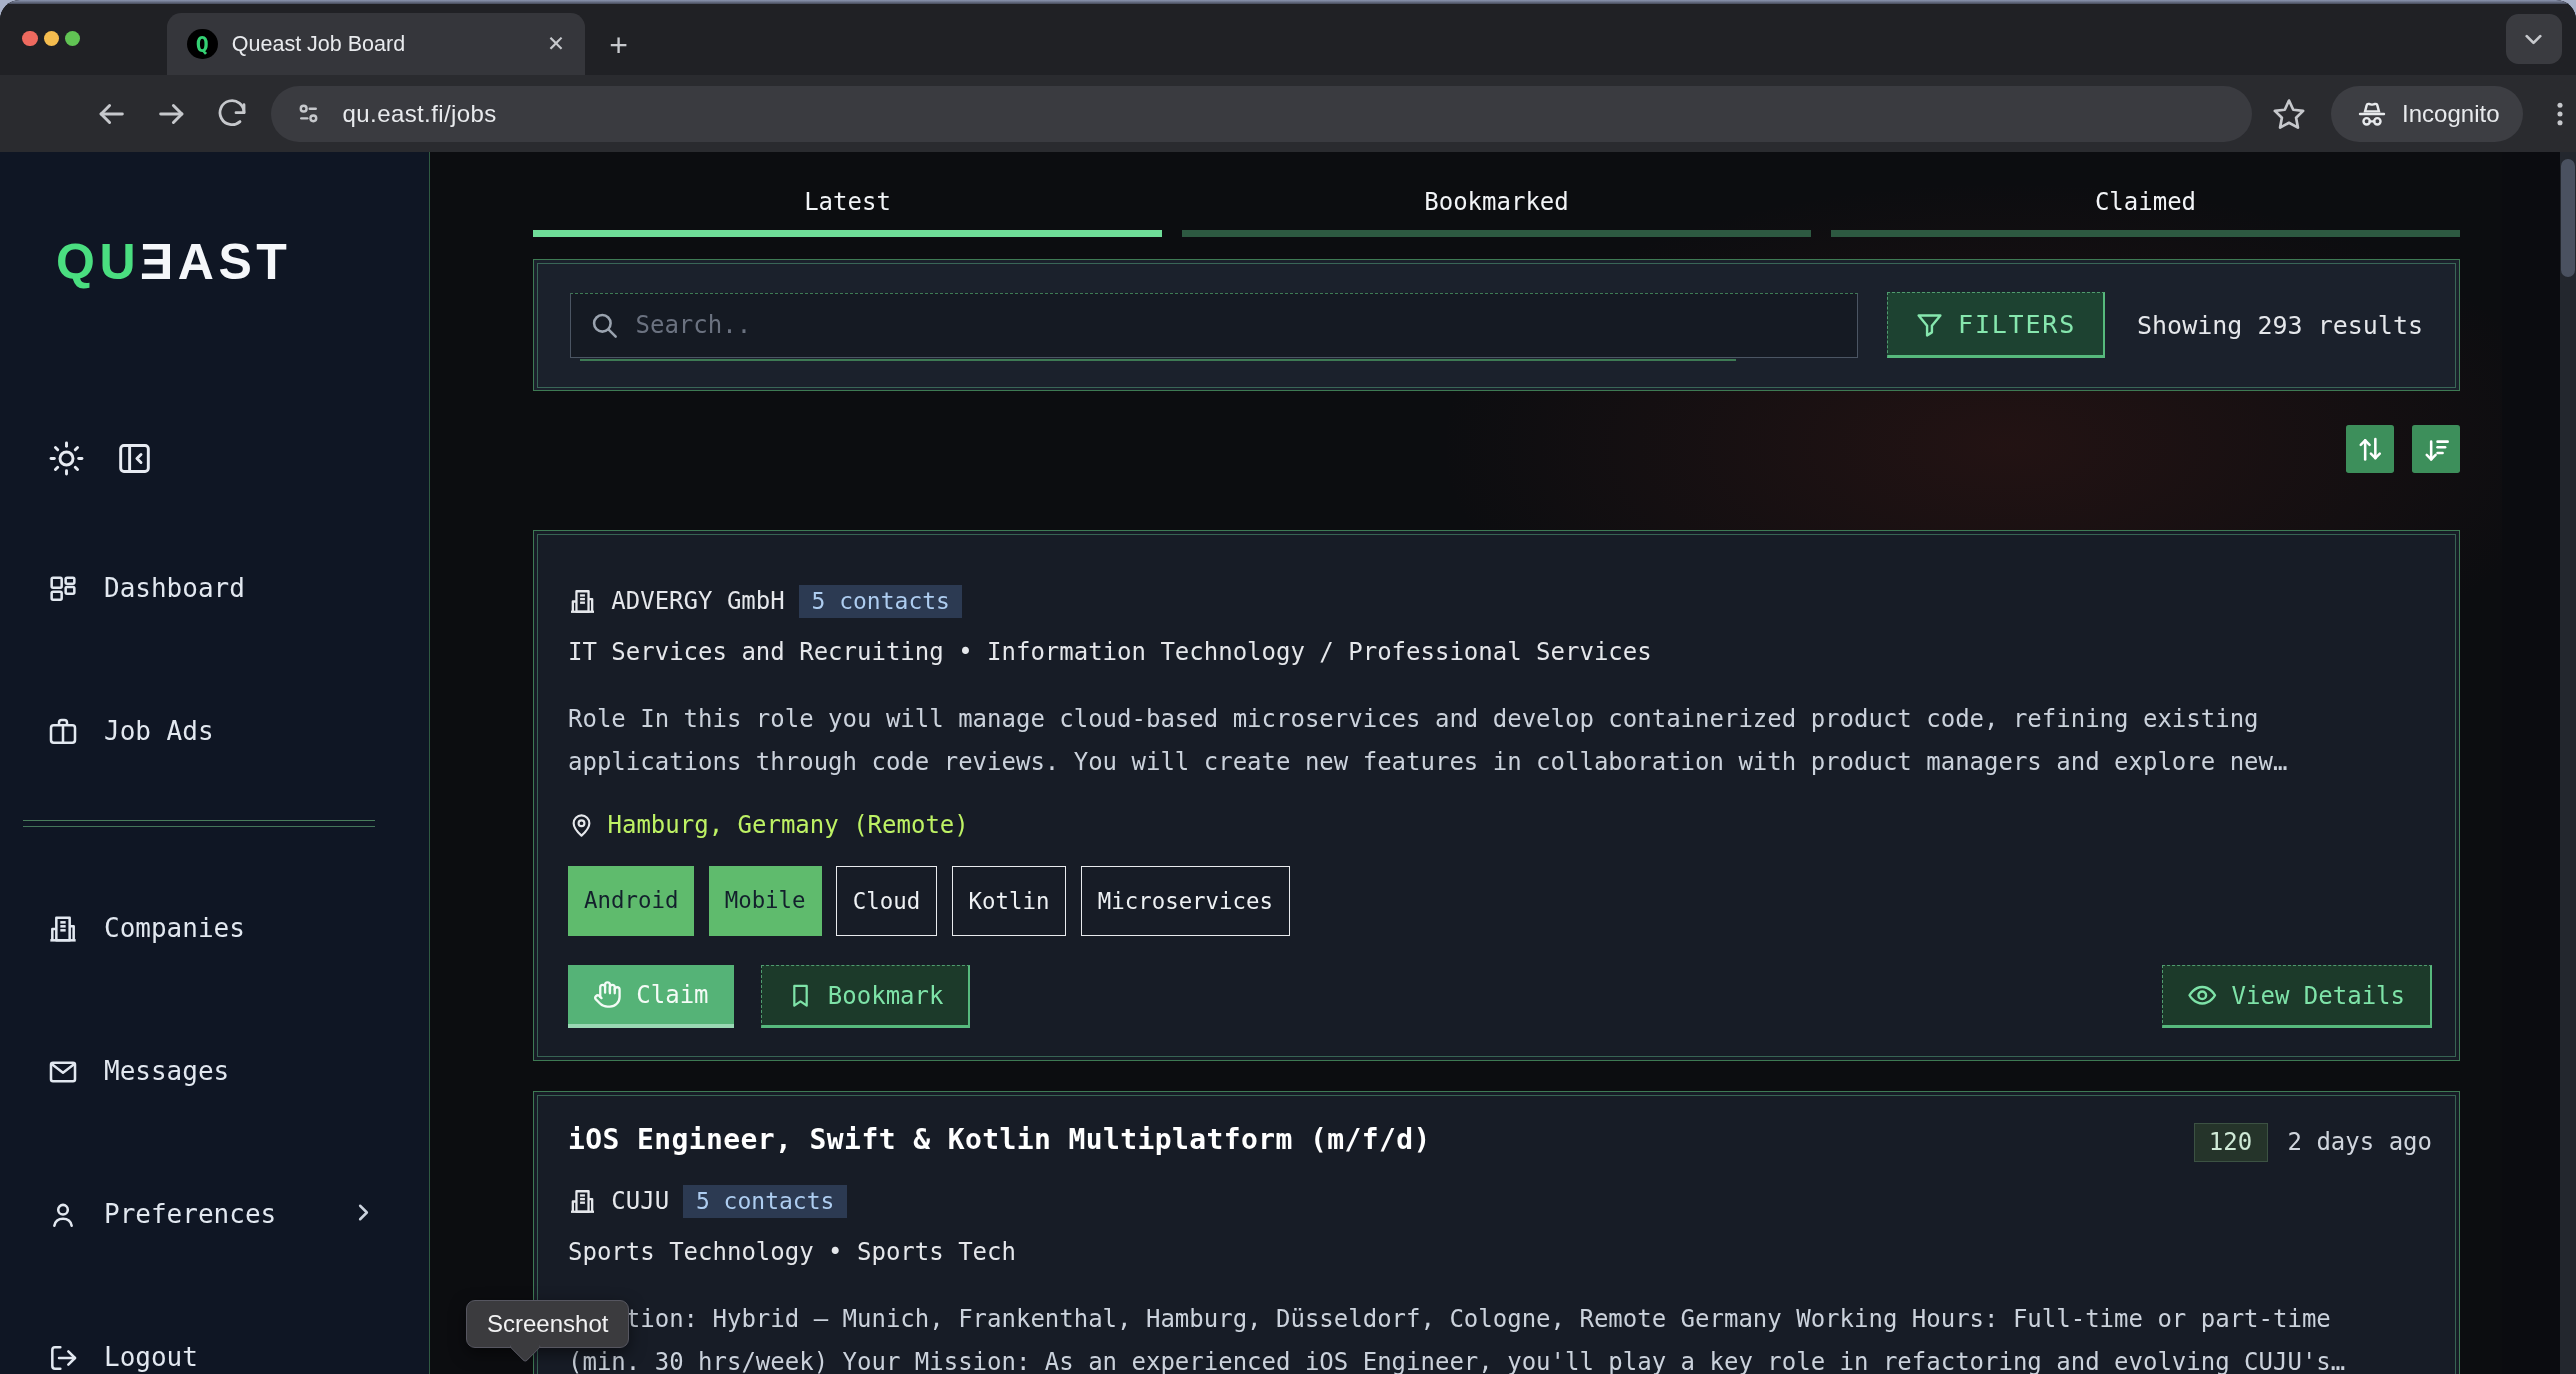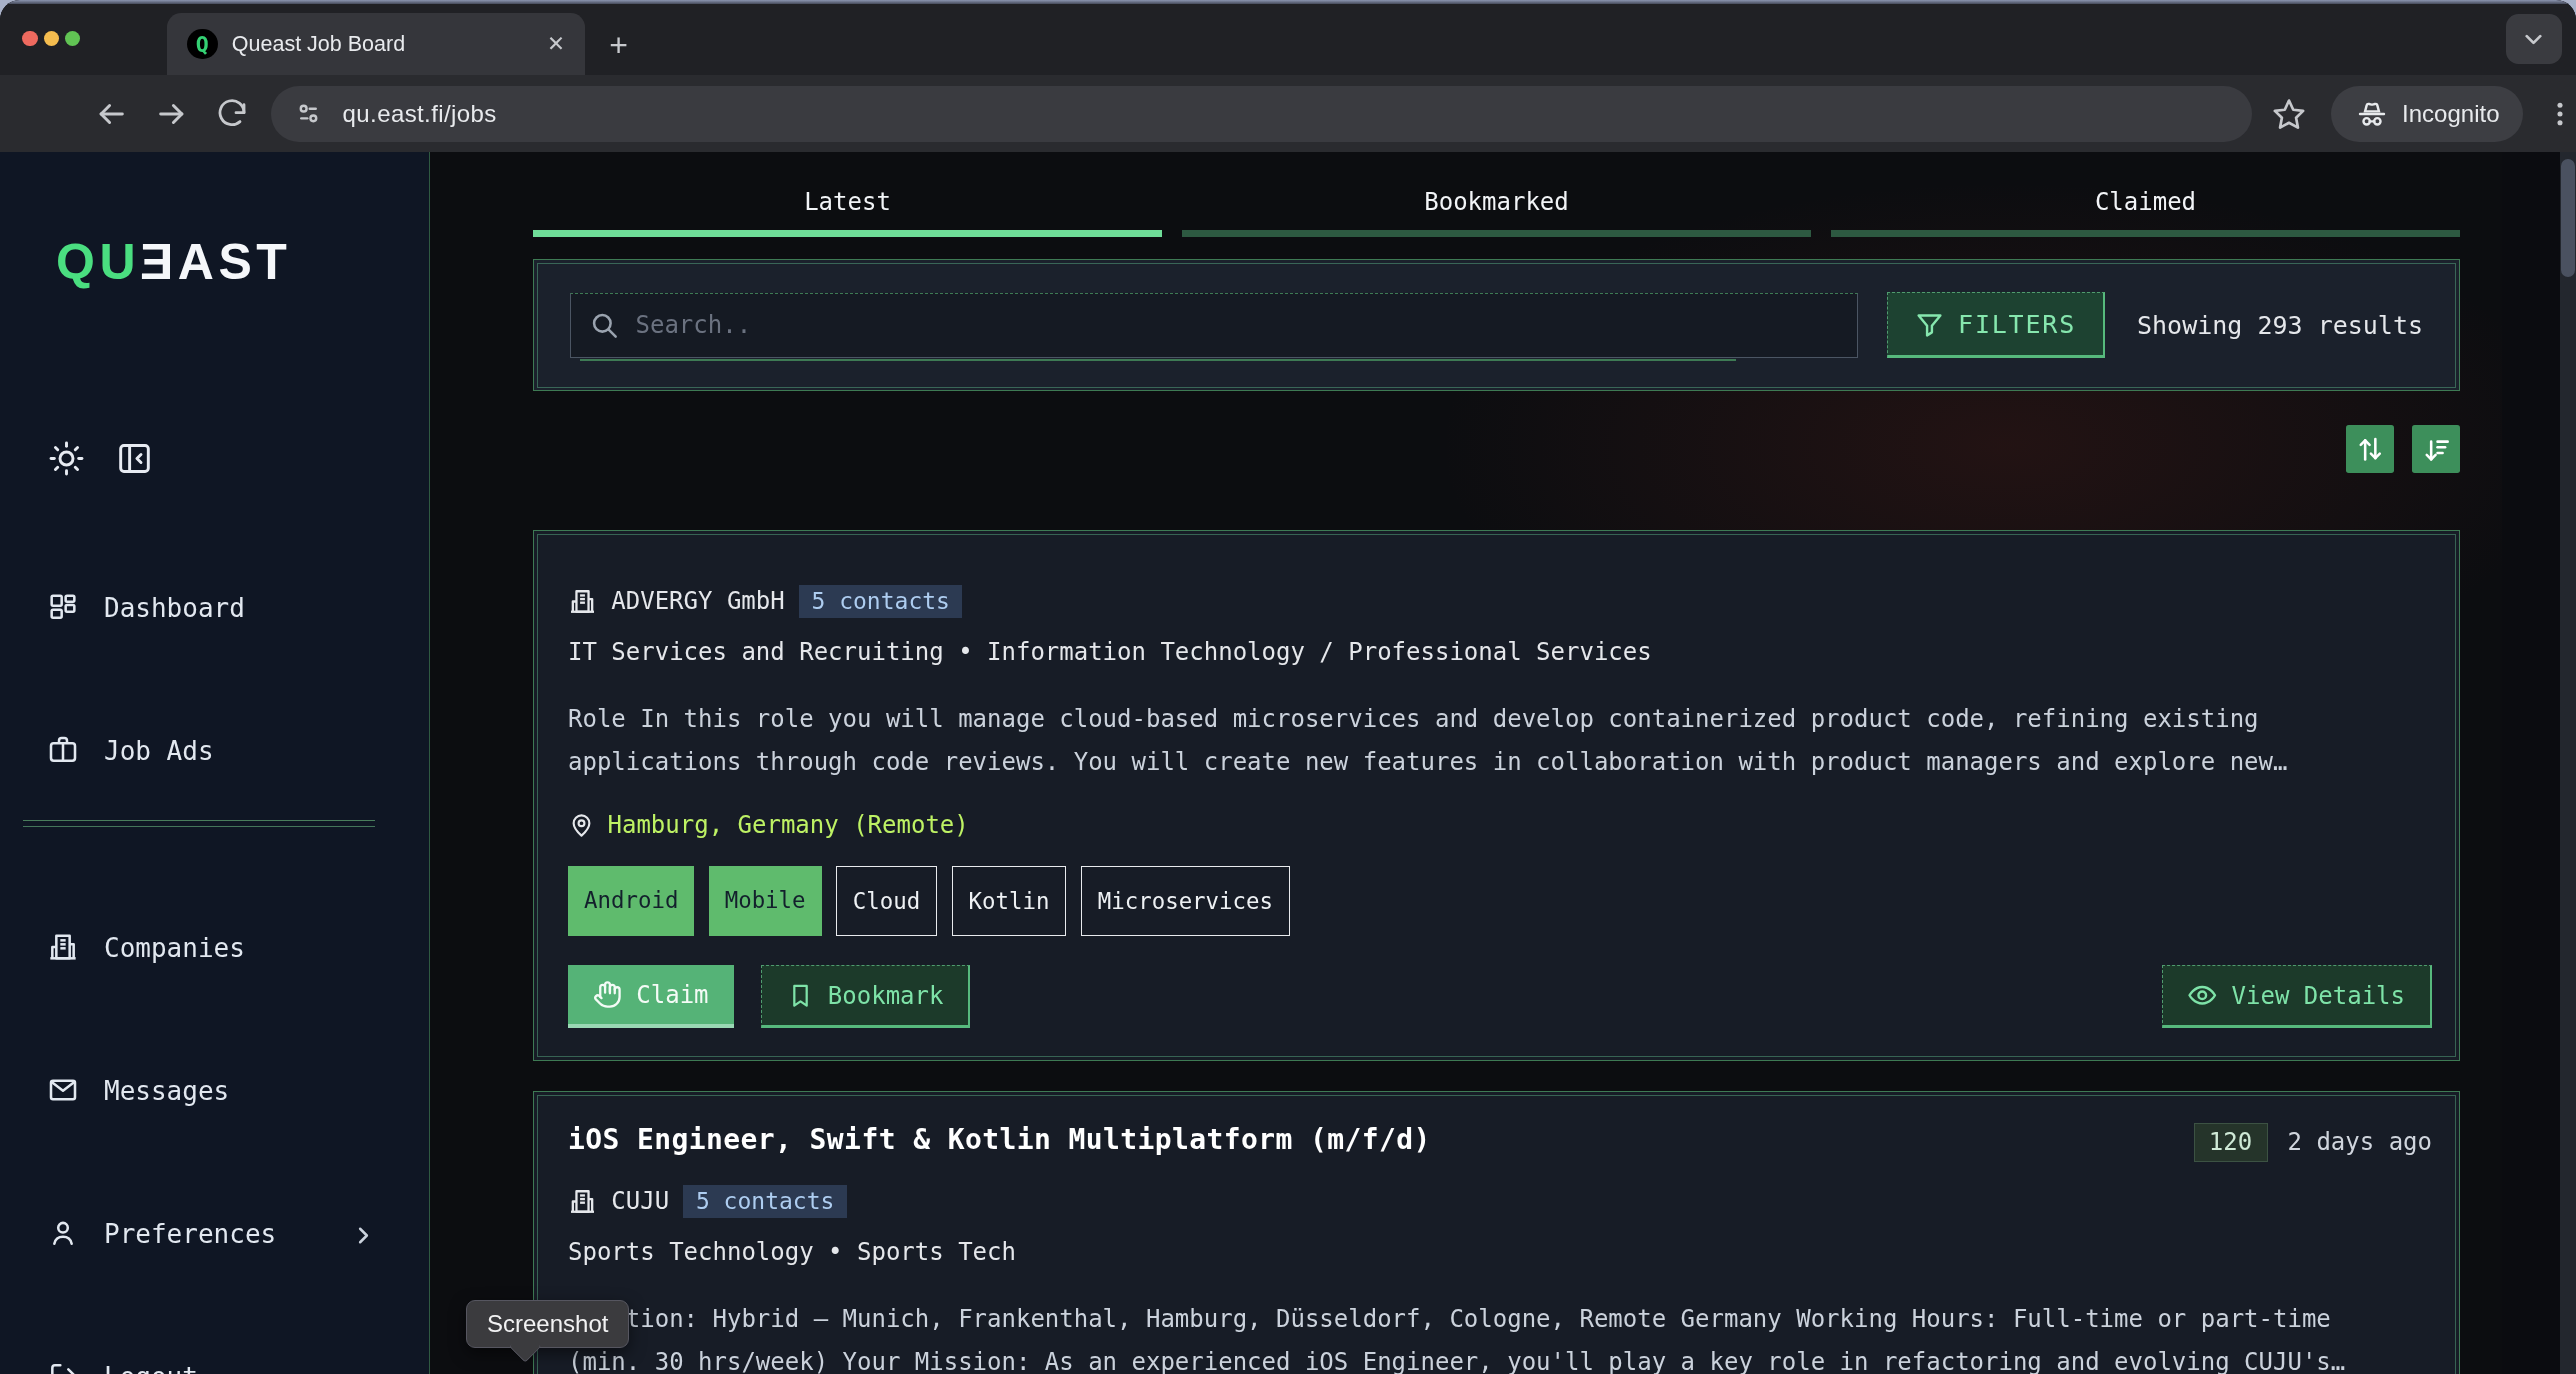--- a/index.html
+++ b/index.html
@@ -44,21 +44,21 @@
 
   
   .sidebar{ position:absolute; left:0; top:152px; width:430px; height:1223px; background:#0f1624;
     border-right:1.8px solid #2f5a41; }
   .logo{ position:absolute; top:81px; left:56px; font-family:"Liberation Sans",sans-serif;
     font-weight:bold; font-size:50px; letter-spacing:4.5px; }
   .logo .lg-g{ color:#4ade80; } .logo .lg-w{ color:#f5f7fa; }
   .side-tools{ position:absolute; top:287px; left:47px; display:flex; gap:29px; }
   .side-tools button{ background:none; border:none; color:#e7ebf2; }
   .nav{ position:absolute; top:421px; left:0; right:0; }
-  .nav-item{ display:flex; align-items:flex-end; height:50px; margin-bottom:93px; padding-left:47px;
+  .nav-item{ display:flex; align-items:flex-start; height:50px; margin-bottom:93px; padding-left:47px;
     color:#e2e8f0; font-size:26px; gap:25px; cursor:pointer; }
   .nav-item svg{ flex:0 0 auto; }
   .nav-item .chev{ margin-left:auto; margin-right:52px; color:#cbd3de; }
   .active-line{ height:7.2px; margin:-47px 54px 86px 23px; border-top:1.8px solid #4a7d5c;
     border-bottom:1.8px solid #44755a; }
 
   
   .main{ position:absolute; left:430px; top:152px; width:2072px; height:1223px;
     background:radial-gradient(807px 376px at 76% 24%, rgba(125,42,32,.20), rgba(0,0,0,0) 70%), #0c0d10; }
   .col{ position:absolute; left:103px; top:36px; width:1927px; }

